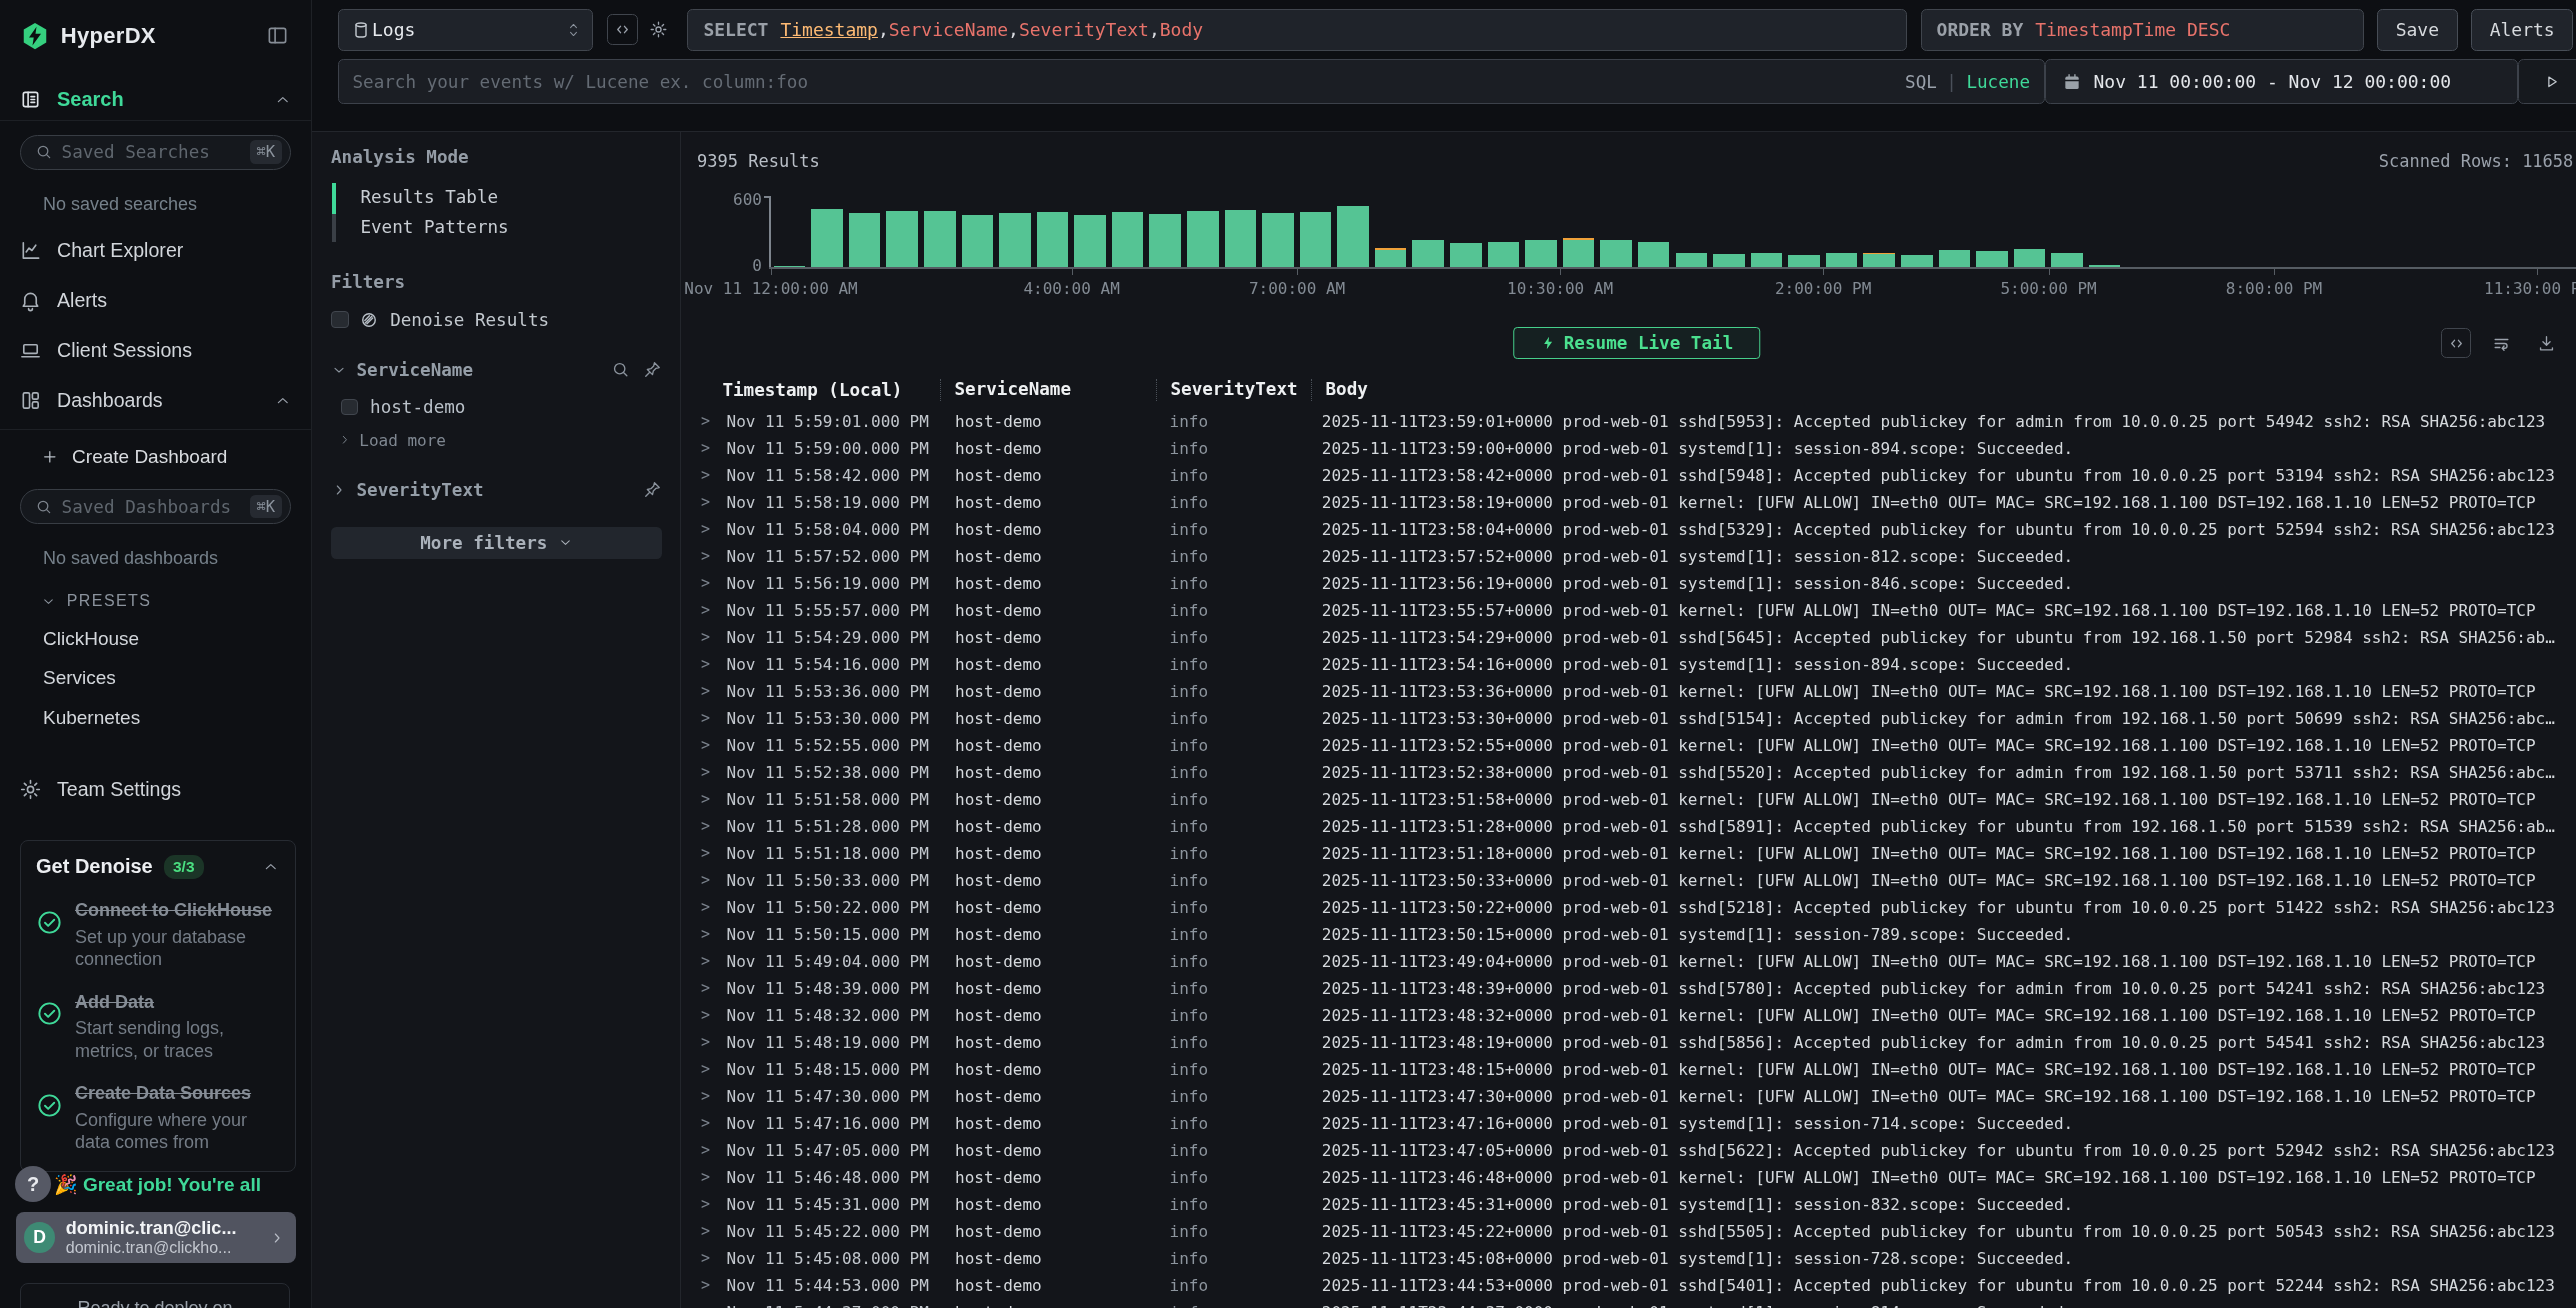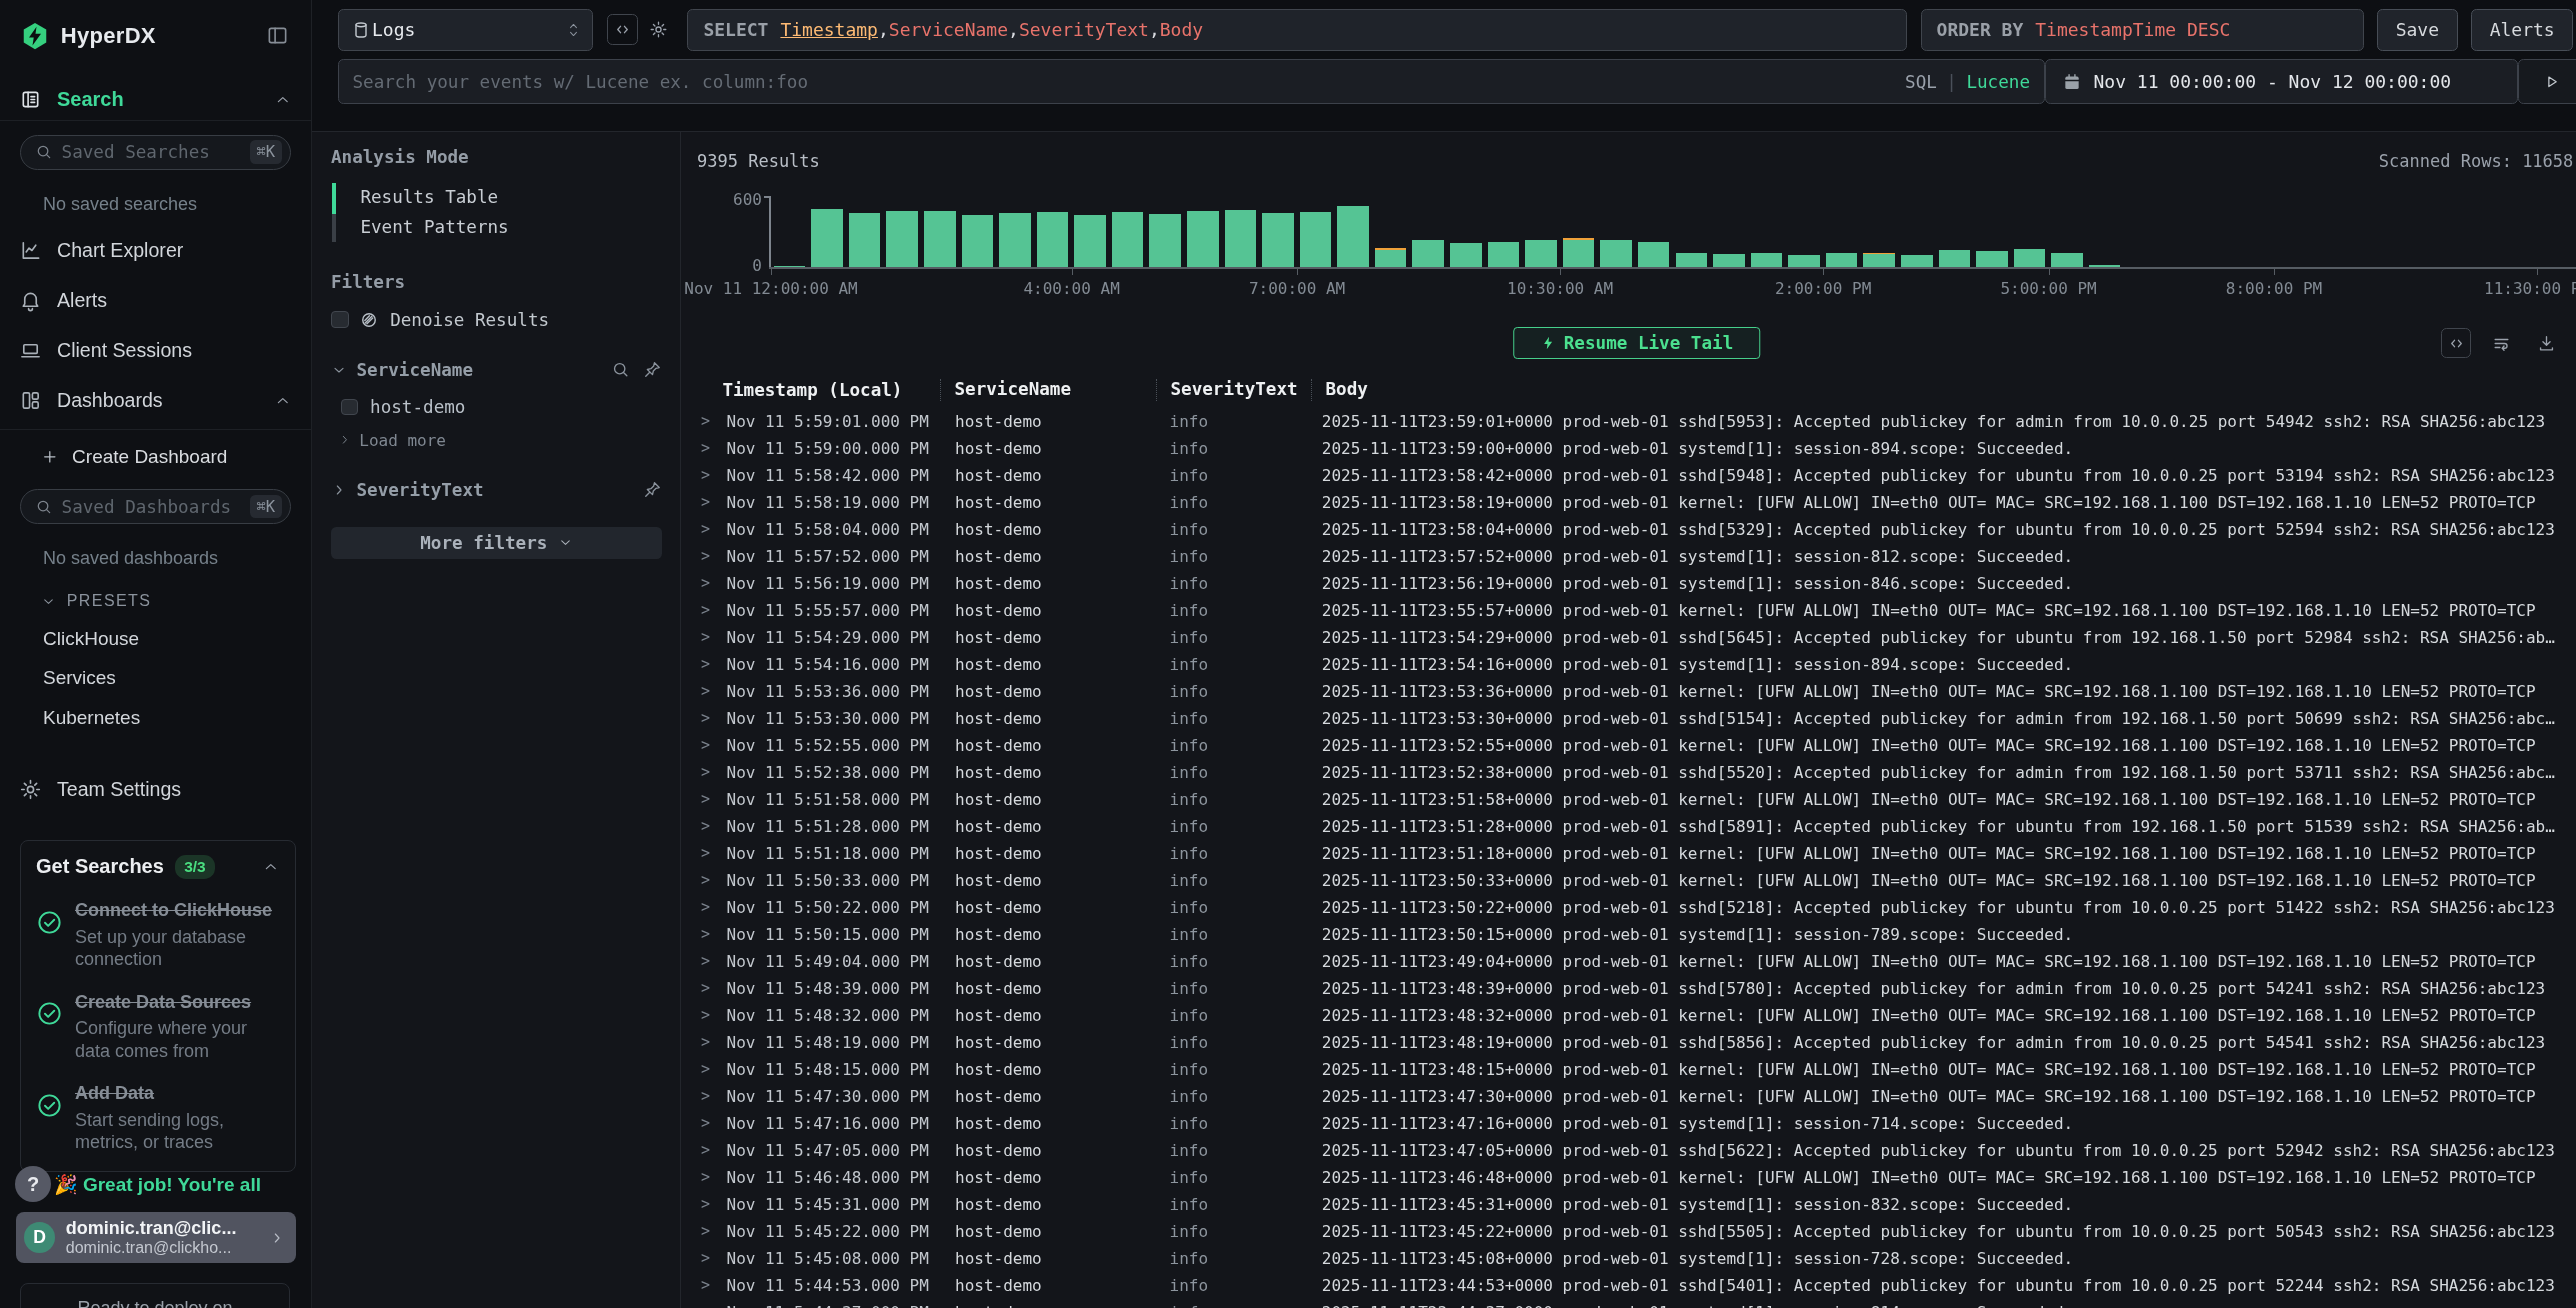--- a/index.html
+++ b/index.html
@@ -256,21 +256,21 @@
     <div class="nav-item team-settings">
       <svg class="ic nico" viewBox="0 0 24 24">
           <circle cx="12" cy="12" r="3.2"></circle>
           <path d="M12 2.8v2.6M12 18.6v2.6M21.2 12h-2.6M5.4 12H2.8M18.4 5.6l-1.9 1.9M7.5 16.5l-1.9 1.9M18.4 18.4l-1.9-1.9M7.5 7.5L5.6 5.6"></path>
         </svg>
       <span>Team Settings</span>
     </div>
 
     <div class="gs-card">
       <div class="gs-head">
-        <span class="gs-title">Get Searches</span>
+        <span class="gs-title">Get Denoise</span>
         <span class="gs-badge">3/3</span>
         <svg class="ic chev" viewBox="0 0 24 24">
             <polyline points="6,14.5 12,9 18,14.5"></polyline>
           </svg>
       </div>
       <div class="gs-item">
         <svg class="ic gs-check" viewBox="0 0 24 24">
             <circle cx="12" cy="12" r="9"></circle>
             <path d="M8 12.2l2.8 2.8 5.4-5.4"></path>
           </svg>
@@ -278,32 +278,32 @@
             <div class="gs-item-title">Connect to ClickHouse</div>
              <div class="gs-item-desc">Set up your database connection</div>
           </div>
       </div>
       <div class="gs-item">
         <svg class="ic gs-check" viewBox="0 0 24 24">
             <circle cx="12" cy="12" r="9"></circle>
             <path d="M8 12.2l2.8 2.8 5.4-5.4"></path>
           </svg>
         <div>
-            <div class="gs-item-title">Create Data Sources</div>
-             <div class="gs-item-desc">Configure where your data comes from</div>
+            <div class="gs-item-title">Add Data</div>
+             <div class="gs-item-desc">Start sending logs, metrics, or traces</div>
           </div>
       </div>
       <div class="gs-item">
         <svg class="ic gs-check" viewBox="0 0 24 24">
             <circle cx="12" cy="12" r="9"></circle>
             <path d="M8 12.2l2.8 2.8 5.4-5.4"></path>
           </svg>
         <div>
-            <div class="gs-item-title">Add Data</div>
-             <div class="gs-item-desc">Start sending logs, metrics, or traces</div>
+            <div class="gs-item-title">Create Data Sources</div>
+             <div class="gs-item-desc">Configure where your data comes from</div>
           </div>
       </div>
     </div>
 
     <div class="celebrate">🎉 Great job! You're all</div>
     <button class="help-fab">?</button>
 
     <div class="user-card">
       <span class="avatar">D</span>
       <span>

